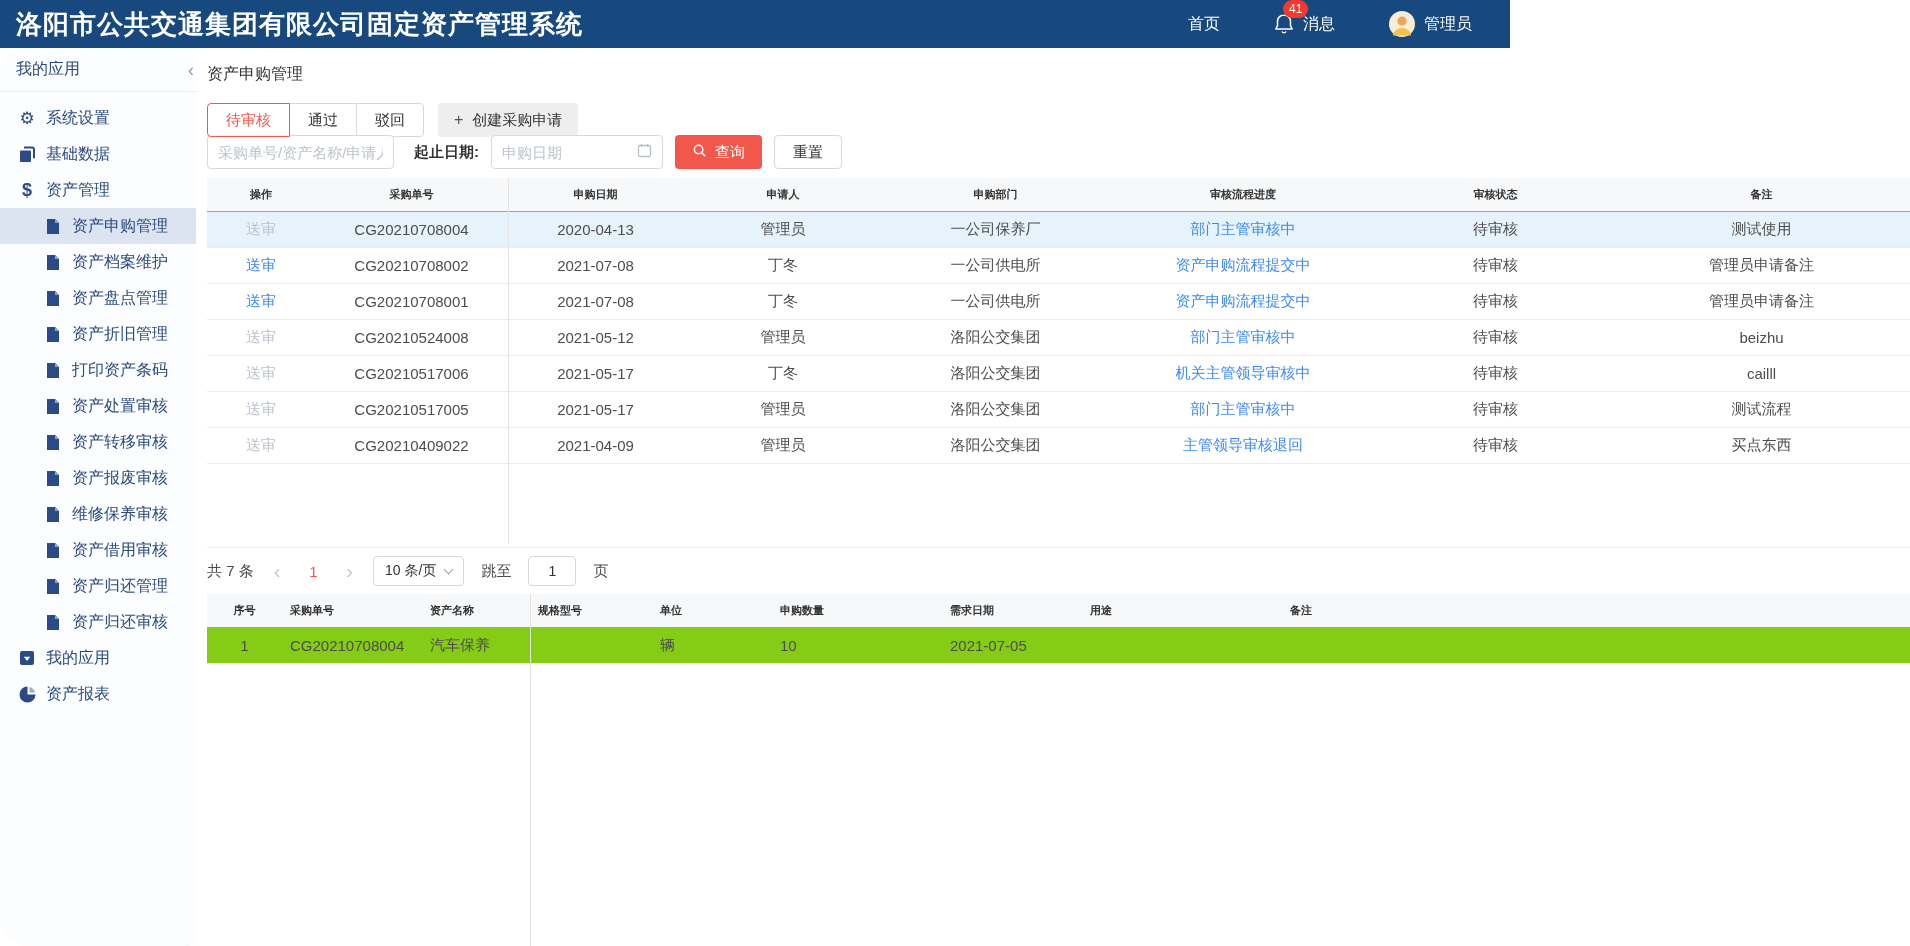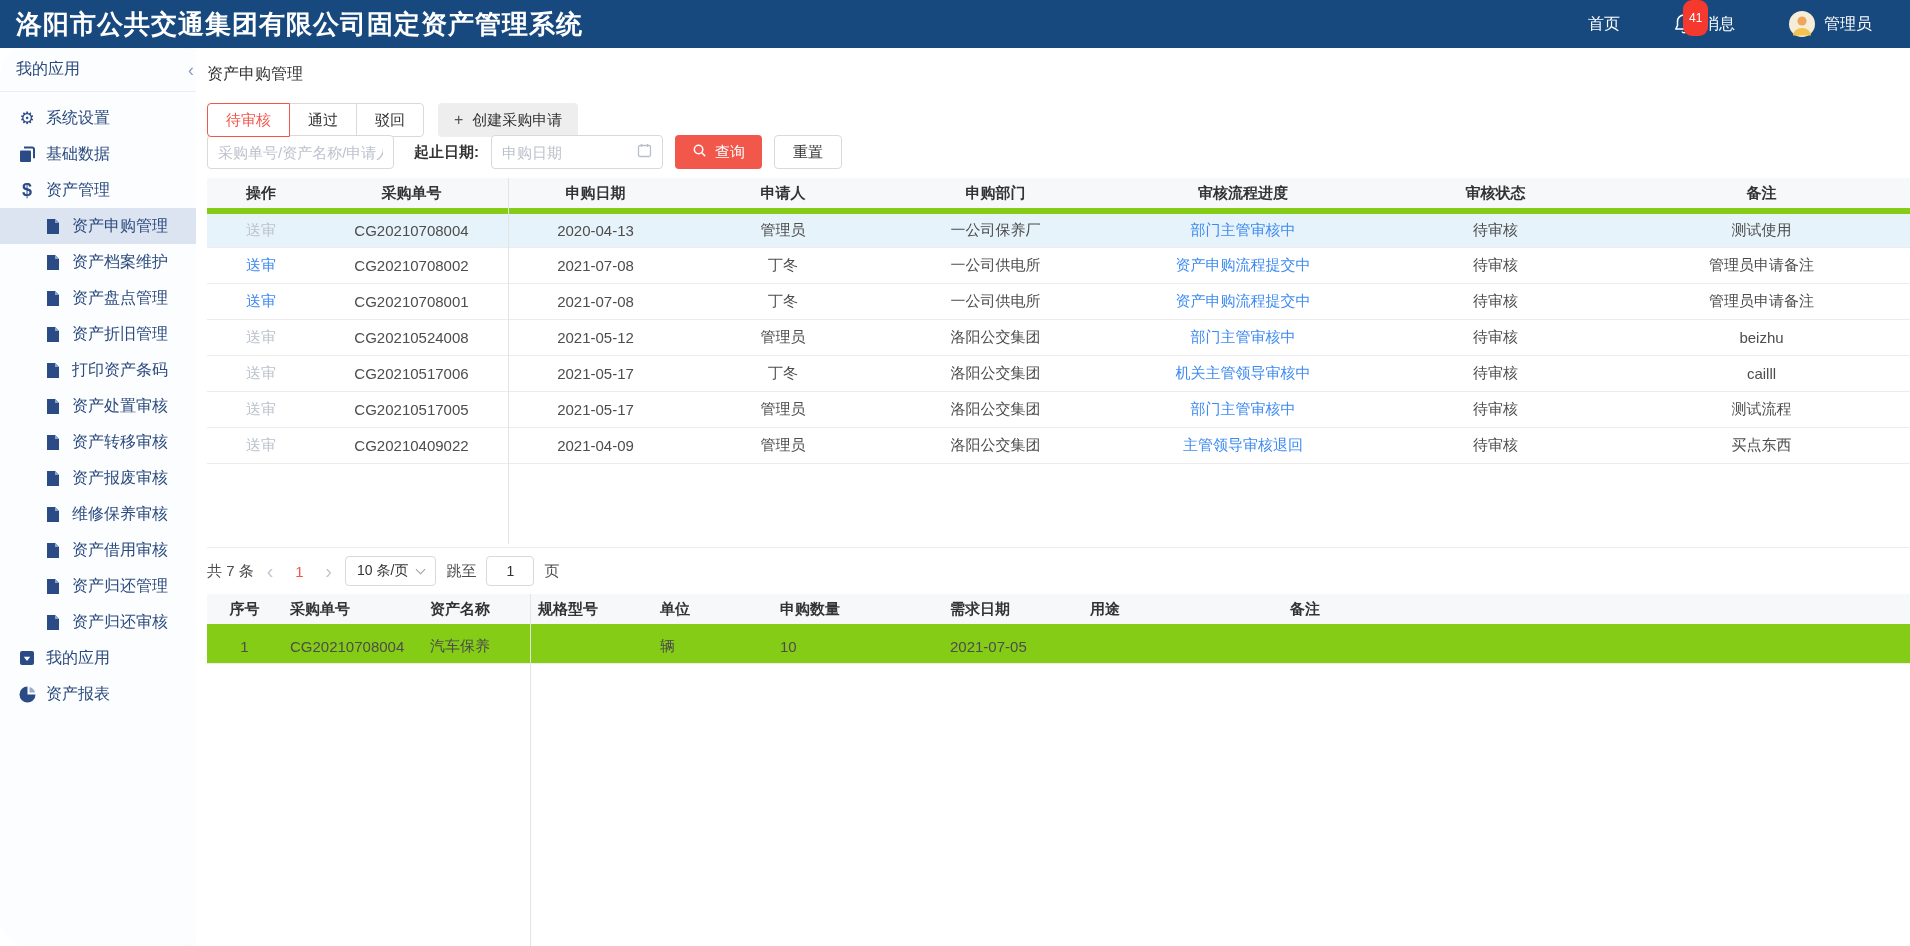--- a/index.html
+++ b/index.html
@@ -2,30 +2,30 @@
 <html><head>
 <meta charset="utf-8">
 <style>
   * { margin:0; padding:0; box-sizing:border-box; }
   html,body { width:1910px; height:946px; }
   body {
     font-family:"Liberation Sans","DejaVu Sans",sans-serif;
     background:#ffffff; overflow:hidden; position:relative; color:#333;
   }
   
-  .topbar { position:absolute; top:0; left:0; width:1910px; height:48px;
+  .topbar { position:absolute; top:0; left:0; width:1510px; height:48px;
     background:#17497e; display:flex; align-items:center; justify-content:space-between;
     padding:0 38px 0 16px; color:#fff; }
   .app-title { font-size:26px; font-weight:bold; letter-spacing:1px; white-space:nowrap; }
   .topbar-right { display:flex; align-items:center; gap:54px; font-size:16px; }
   .nav-item { cursor:pointer; }
   .msg-wrap { display:flex; align-items:center; gap:9px; cursor:pointer; }
   .bell-holder { position:relative; width:20px; height:22px; }
   .badge { position:absolute; top:-13px; left:9px; background:#f5392e; color:#fff;
-    font-size:12px; line-height:1; padding:12px 6px; border-radius:9px; }
+    font-size:12px; line-height:1; padding:3px 6px; border-radius:9px; }
   .user-wrap { display:flex; align-items:center; gap:9px; cursor:pointer; }
   
   .sidebar { position:absolute; top:48px; left:0; width:211px; height:898px;
     background:#fcfdff; border-right:1px solid #e7eaf1;border-radius:27px; }
   .sidebar-head { height:44px; display:flex; align-items:center; justify-content:space-between;
     padding:0 16px; color:#2b4b7e; font-size:16px; border-bottom:1px solid #e9ecf3; }
   .collapse { color:#8b9cb8; font-size:18px; cursor:pointer; line-height:1; }
   .menu { padding-top:8px; }
   .menu-item { height:36px; display:flex; align-items:center; gap:10px; color:#2b4b7e;
     font-size:16px; cursor:pointer; padding-left:18px; white-space:nowrap; }
@@ -55,33 +55,33 @@
   .input-box input::placeholder { color:#bcc2cc; }
   .filter-label { font-size:15px; color:#333; font-weight:700; margin-left:8px; }
   .search-btn { height:34px; padding:0 17px; background:#f2574b; color:#fff; border:none;
     border-radius:4px; font-size:15px; display:flex; align-items:center; gap:8px; cursor:pointer; }
   .reset-btn { height:34px; padding:0 18px; background:#fff; border:1px solid #d9d9d9;
     border-radius:4px; font-size:15px; color:#333; cursor:pointer; }
   
   .table1-wrap { position:absolute; top:130px; left:11px; height:370px; width:1703px;
     border-bottom:1px solid #ececec; overflow:hidden; background:#fff; }
   table { border-collapse:collapse; width:1703px; table-layout:fixed; }
-  th { height:33px; background:#f7f8fa; font-size:15px; font-weight:700; color:#333;
-    border-bottom:6px solid #84cc16; text-align:center; white-space:nowrap; overflow:hidden; }
+  th { height:33px; background:#f7f8fa; font-size:11px; font-weight:700; color:#333;
+    border-bottom:1px solid #84cc16; text-align:center; white-space:nowrap; overflow:hidden; }
   td { height:36px; font-size:15px; color:#4d4d4d; border-bottom:1px solid #ececec;
     text-align:center; white-space:nowrap; overflow:hidden; }
   tr.selected td { background:#e7f3fb; }
   .link { color:#3d8af2; text-decoration:none; cursor:pointer; }
   .link.disabled { color:#bcc2cc; cursor:default; }
   .vline { position:absolute; width:1px; background:#e4e4e4; }
   #vline1 { left:312px; top:130px; height:366px; }
   #vline2 { left:334px; top:546px; height:352px; }
   
   .pagination { position:absolute; top:508px; left:11px; display:flex; align-items:center;
-    gap:10px; font-size:15px; color:#4d4d4d; }
+    gap:17px; font-size:15px; color:#4d4d4d; }
   .pg-arrow { color:#c0c6cf; font-size:20px; line-height:1; cursor:pointer; padding:0 3px; }
   .pg-cur { color:#f2574b; min-width:26px; text-align:center; cursor:pointer; }
   .pg-select { height:30px; border:1px solid #d9d9d9; border-radius:4px; display:flex;
     align-items:center; gap:9px; padding:8px 11px; font-size:14px; color:#333; cursor:pointer; background:#fff; }
   .caret { width:7px; height:7px; border-right:1.4px solid #9aa0aa; border-bottom:1.4px solid #9aa0aa;
     transform:rotate(45deg); margin-top:-4px; }
   .jump-input { width:48px; height:30px; border:1px solid #d9d9d9; border-radius:4px;
     text-align:center; font-size:14px; color:#333; outline:none; font-family:inherit; }
   
   .table2-wrap { position:absolute; top:546px; left:11px; width:1703px; background:#84cc16; }

